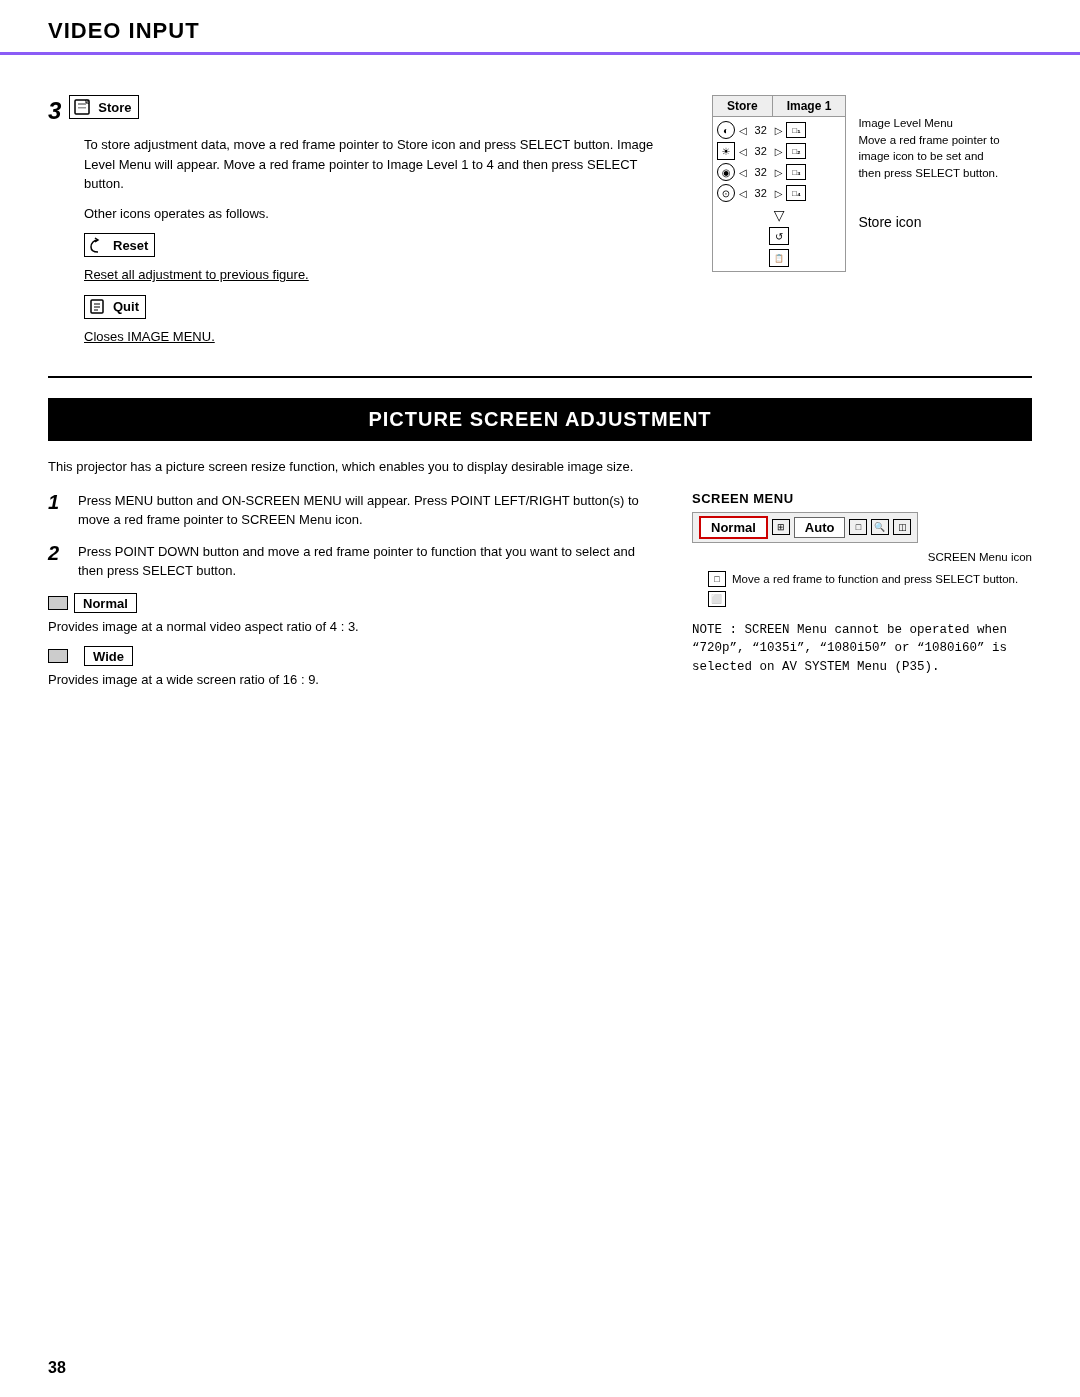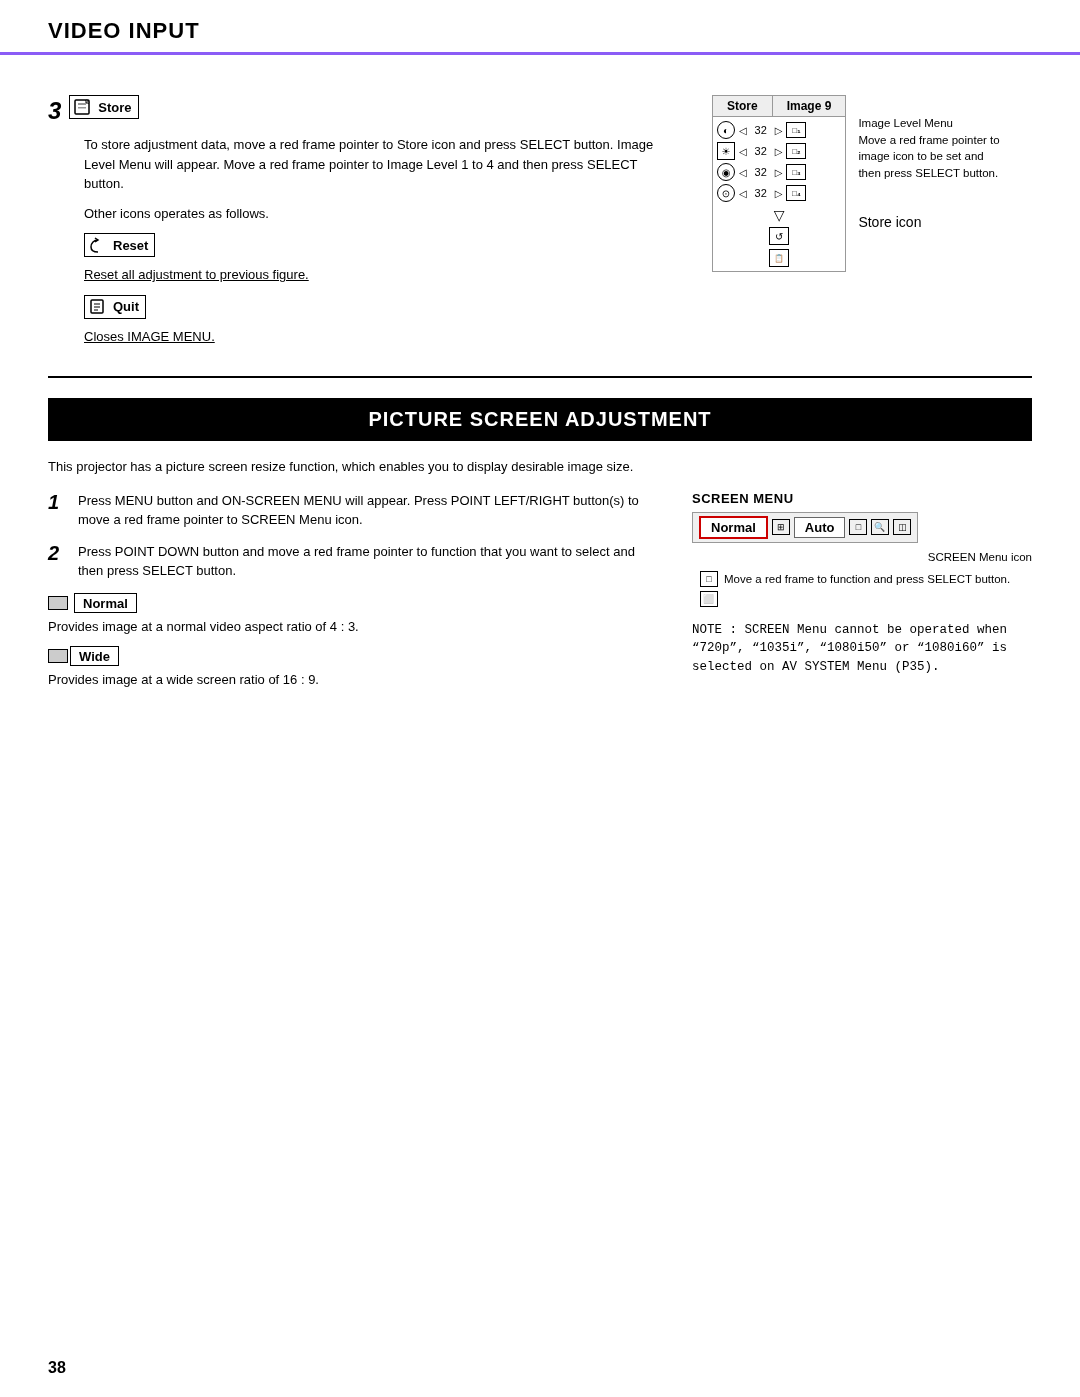--- a/index.html
+++ b/index.html
@@ -250,21 +250,21 @@
       </div>
     </div>
 
     <div class="section-3-right">
       <div style="display:flex; gap:12px; align-items:flex-start;">
 
         <div>
 
           <div style="display:flex; border:1.5px solid #999; border-bottom:none; background:#eee;">
             <div style="padding:3px 14px; font-size:12px; font-weight:bold; border-right:1px solid #999;">Store</div>
-            <div style="padding:3px 14px; font-size:12px; font-weight:bold;">Image 9</div>
+            <div style="padding:3px 14px; font-size:12px; font-weight:bold;">Image 1</div>
           </div>
 
           <div style="border:1.5px solid #999; padding:4px;">
 
             <div style="display:flex; align-items:center; gap:4px; margin-bottom:3px;">
               <div style="width:18px;height:18px;border:1.5px solid #000;border-radius:50%;display:flex;align-items:center;justify-content:center;font-size:10px;font-weight:bold;">◐</div>
               <span style="font-size:10px;">◁</span>
               <span style="font-size:11px;min-width:20px;text-align:center;">32</span>
               <span style="font-size:10px;">▷</span>
               <div style="width:20px;height:16px;border:1.5px solid #000;display:flex;align-items:center;justify-content:center;font-size:8px;font-weight:bold;">□₁</div>
@@ -339,21 +339,21 @@
           <div style="display:flex; align-items:center; gap:6px; margin-bottom:4px;">
             <div style="width:20px;height:14px;background:#ccc;border:1.5px solid #000;"></div>
             <div style="border:1.5px solid #000; padding:1px 8px;">
               <span style="font-size:13px;font-weight:bold;">Normal</span>
             </div>
           </div>
           <p class="option-desc" style="font-size:13px; line-height:1.5;">Provides image at a normal video aspect ratio of 4 : 3.</p>
         </div>
 
         <div class="option-box">
-          <div style="display:flex; align-items:center; gap:2px; margin-bottom:4px;">
+          <div style="display:flex; align-items:center; gap:16px; margin-bottom:4px;">
             <div style="width:20px;height:14px;background:#ccc;border:1.5px solid #000;"></div>
             <div style="border:1.5px solid #000; padding:1px 8px;">
               <span style="font-size:13px;font-weight:bold;">Wide</span>
             </div>
           </div>
           <p class="option-desc" style="font-size:13px; line-height:1.5;">Provides image at a wide screen ratio of 16 : 9.</p>
         </div>
 
       </div>
 
@@ -364,21 +364,21 @@
         <div style="border:1.5px solid #999; display:inline-flex; align-items:center; padding:3px 6px; gap:4px; margin-bottom:8px; background:#f0f0f0;">
           <div style="font-size:13px; font-weight:bold; padding:2px 10px; border:1.5px solid #666; background:#fff; border:2px solid #c00;">Normal</div>
           <div style="width:18px;height:16px;border:1.5px solid #000;display:flex;align-items:center;justify-content:center;font-size:9px;">⊞</div>
           <div style="font-size:13px; font-weight:bold; padding:2px 10px; border:1.5px solid #666; background:#fff;">Auto</div>
           <div style="width:18px;height:16px;border:1.5px solid #000;display:flex;align-items:center;justify-content:center;font-size:9px;">□</div>
           <div style="width:18px;height:16px;border:1.5px solid #000;display:flex;align-items:center;justify-content:center;font-size:9px;">🔍</div>
           <div style="width:18px;height:16px;border:1.5px solid #000;display:flex;align-items:center;justify-content:center;font-size:9px;">◫</div>
         </div>
 
         
-        <div style="margin-left:8px;">
+        <div style="margin-left:16px;">
           <p style="font-size:11.5px; margin-bottom:8px; text-align:right;">SCREEN Menu icon</p>
 
           <div style="display:flex; gap:6px; align-items:center; margin-bottom:4px;">
             <div style="width:18px;height:16px;border:1.5px solid #000;display:flex;align-items:center;justify-content:center;font-size:9px;">□</div>
             <p style="font-size:11.5px; line-height:1.4;">Move a red frame to function and press SELECT button.</p>
           </div>
           <div style="width:18px;height:16px;border:1.5px solid #000;display:flex;align-items:center;justify-content:center;font-size:9px; margin-bottom:6px;">⬜</div>
         </div>
 
         

